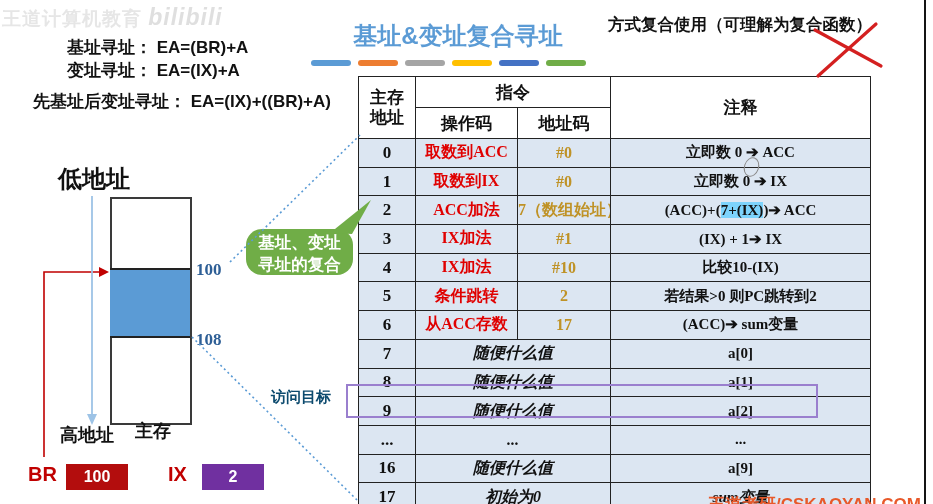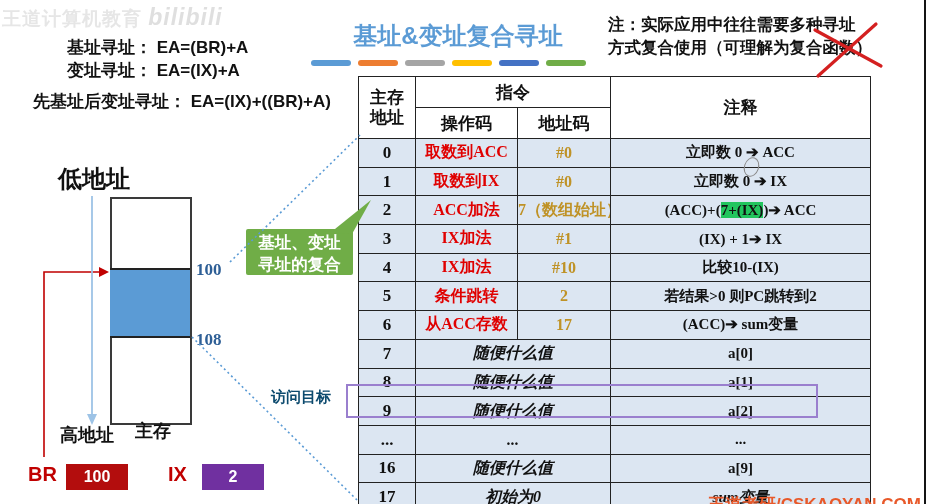--- a/index.html
+++ b/index.html
@@ -33,35 +33,35 @@
   .n100{left:196px;top:260px;font-size:17px;font-weight:bold;color:#2e5f96;}
   .n108{left:196px;top:330px;font-size:17px;font-weight:bold;color:#2e5f96;font-family:Liberation Serif, serif;}
   
   .reg-lbl{font-size:20px;font-weight:bold;color:#c00000;}
   .br-lbl{left:28px;top:463px;}
   .ix-lbl{left:168px;top:463px;}
   .reg-box{width:62px;height:26px;color:#fff;font-size:16px;font-weight:bold;text-align:center;line-height:26px;}
   .br-box{left:66px;top:464px;background:#b30d0d;}
   .ix-box{left:202px;top:464px;background:#7030a0;}
   
-  .bubble{left:246px;top:229px;width:107px;height:46px;background:#70ad47;border-radius:2px;
+  .bubble{left:246px;top:229px;width:107px;height:46px;background:#70ad47;border-radius:16px;
     color:#fff;font-size:16.5px;font-weight:bold;text-align:center;line-height:22px;padding-top:2px;box-sizing:border-box;}
   
   .tbl-wrap{left:358px;top:76px;}
   table{border-collapse:collapse;table-layout:fixed;width:512px;font-family:"Liberation Serif",serif;}
   td{border:1.5px solid #222;text-align:center;vertical-align:middle;padding:0;overflow:hidden;white-space:nowrap;}
   .hrow td{background:#fff;font-weight:bold;font-size:17px;height:30px;color:#111;}
   .drow td{background:#dce6f2;height:27.7px;}
   .c-addr{font-size:17px;font-weight:bold;color:#111;}
   .c-op{font-size:16px;font-weight:bold;color:#e00000;}
   .c-code{font-size:16px;font-weight:bold;color:#bf9226;}
   .c-com{font-size:15px;font-weight:bold;color:#111;}
   .c-merge{font-size:16px;font-weight:bold;font-style:italic;color:#111;}
   .italic{font-style:italic;}
-  .hl{background:#22c55e;}
+  .hl{background:#7dd3fc;}
   .hdr2{line-height:20px;}
   
   .target-rect{left:346px;top:384px;width:468px;height:30px;border:2px solid #9a7fce;background:transparent;}
   .target-lbl{left:271px;top:388px;font-size:15px;font-weight:bold;font-family:"Liberation Serif",serif;color:#0c4a6e;}
   
   .pen-oval{left:744px;top:157px;width:13px;height:18px;border:1.5px solid #8a8a8a;border-radius:50%;transform:rotate(18deg);}
   
   .vline{left:924px;top:0;width:2px;height:504px;background:#141414;}
   svg.overlay{position:absolute;left:0;top:0;width:933px;height:504px;pointer-events:none;}
 </style>
@@ -81,21 +81,20 @@
 <div class="abs dashes">
   <div class="dash" style="background:#5b9bd5"></div>
   <div class="dash" style="background:#ed7d31"></div>
   <div class="dash" style="background:#a5a5a5"></div>
   <div class="dash" style="background:#ffc000"></div>
   <div class="dash" style="background:#4472c4"></div>
   <div class="dash" style="background:#70ad47"></div>
 </div>
 
 <div class="abs note">
-  <div>注：实际应用中往往需要多种寻址</div>
   <div>方式复合使用（可理解为复合函数）</div>
 </div>
 
 <div class="abs lbl low-addr">低地址</div>
 <div class="abs mem-rect">
   <div class="mem-blue"></div>
 </div>
 <div class="abs lbl n100">100</div>
 <div class="abs lbl n108">108</div>
 <div class="abs lbl high-addr">高地址</div>

